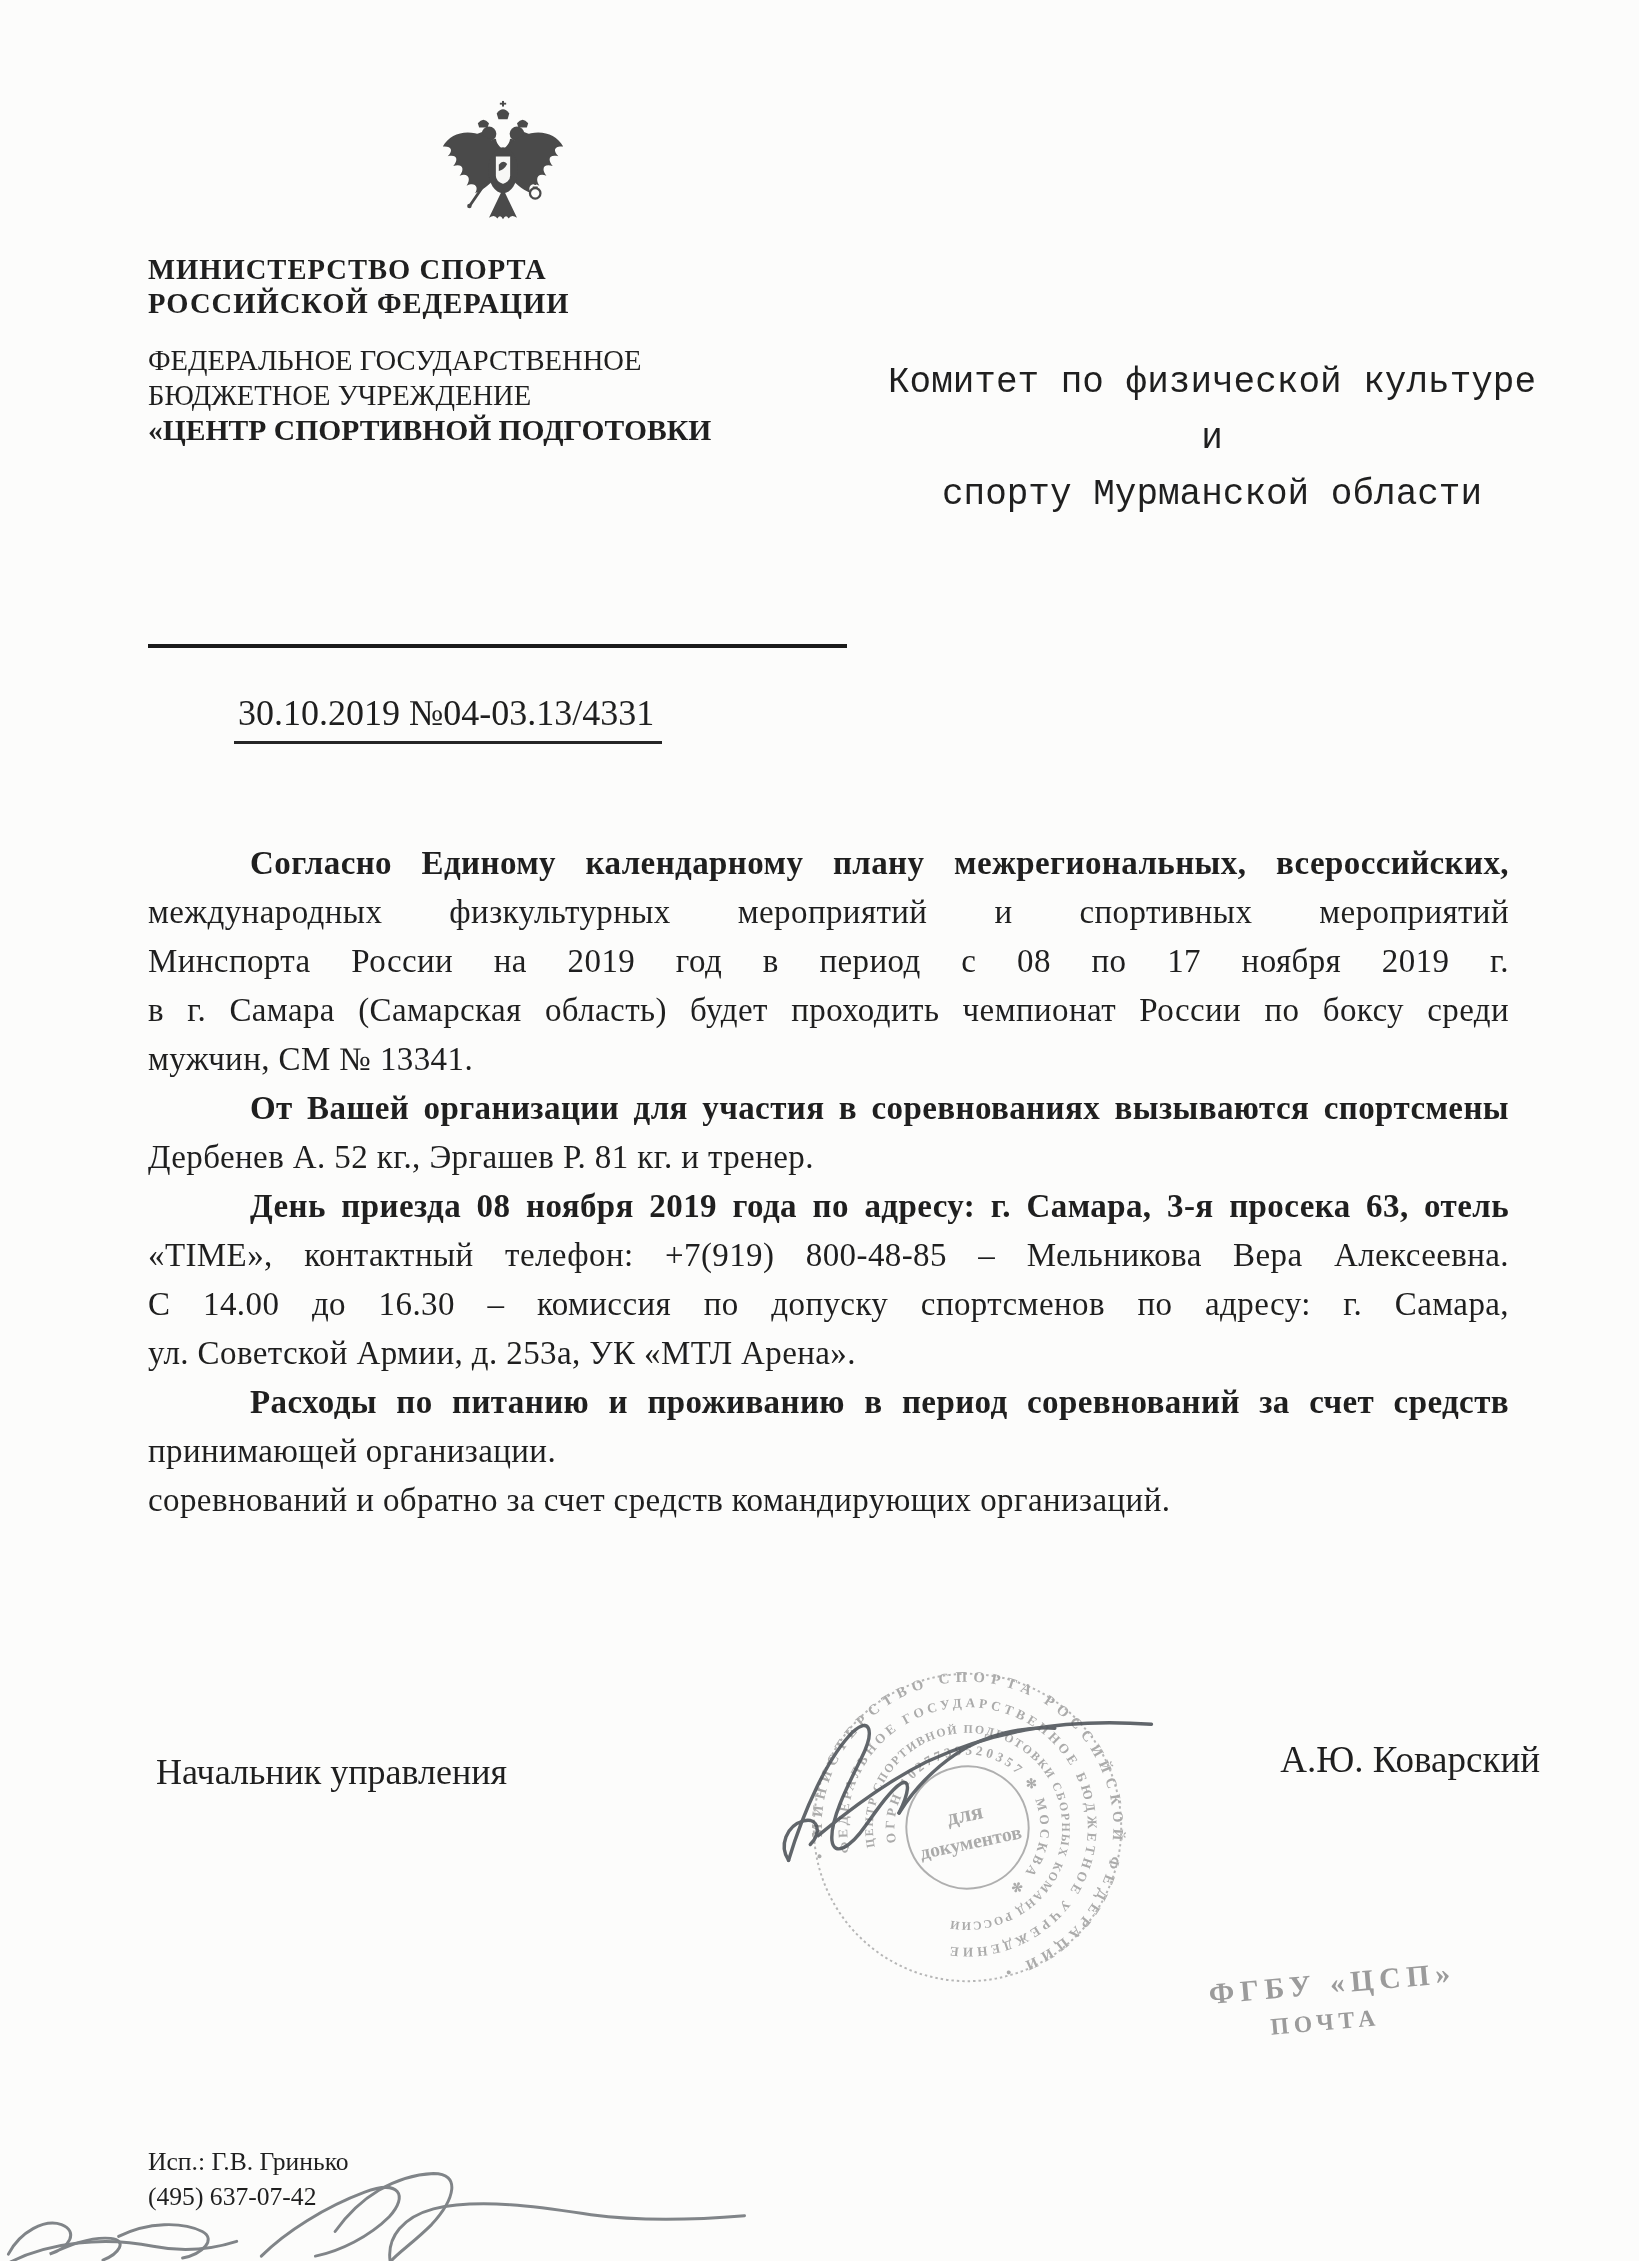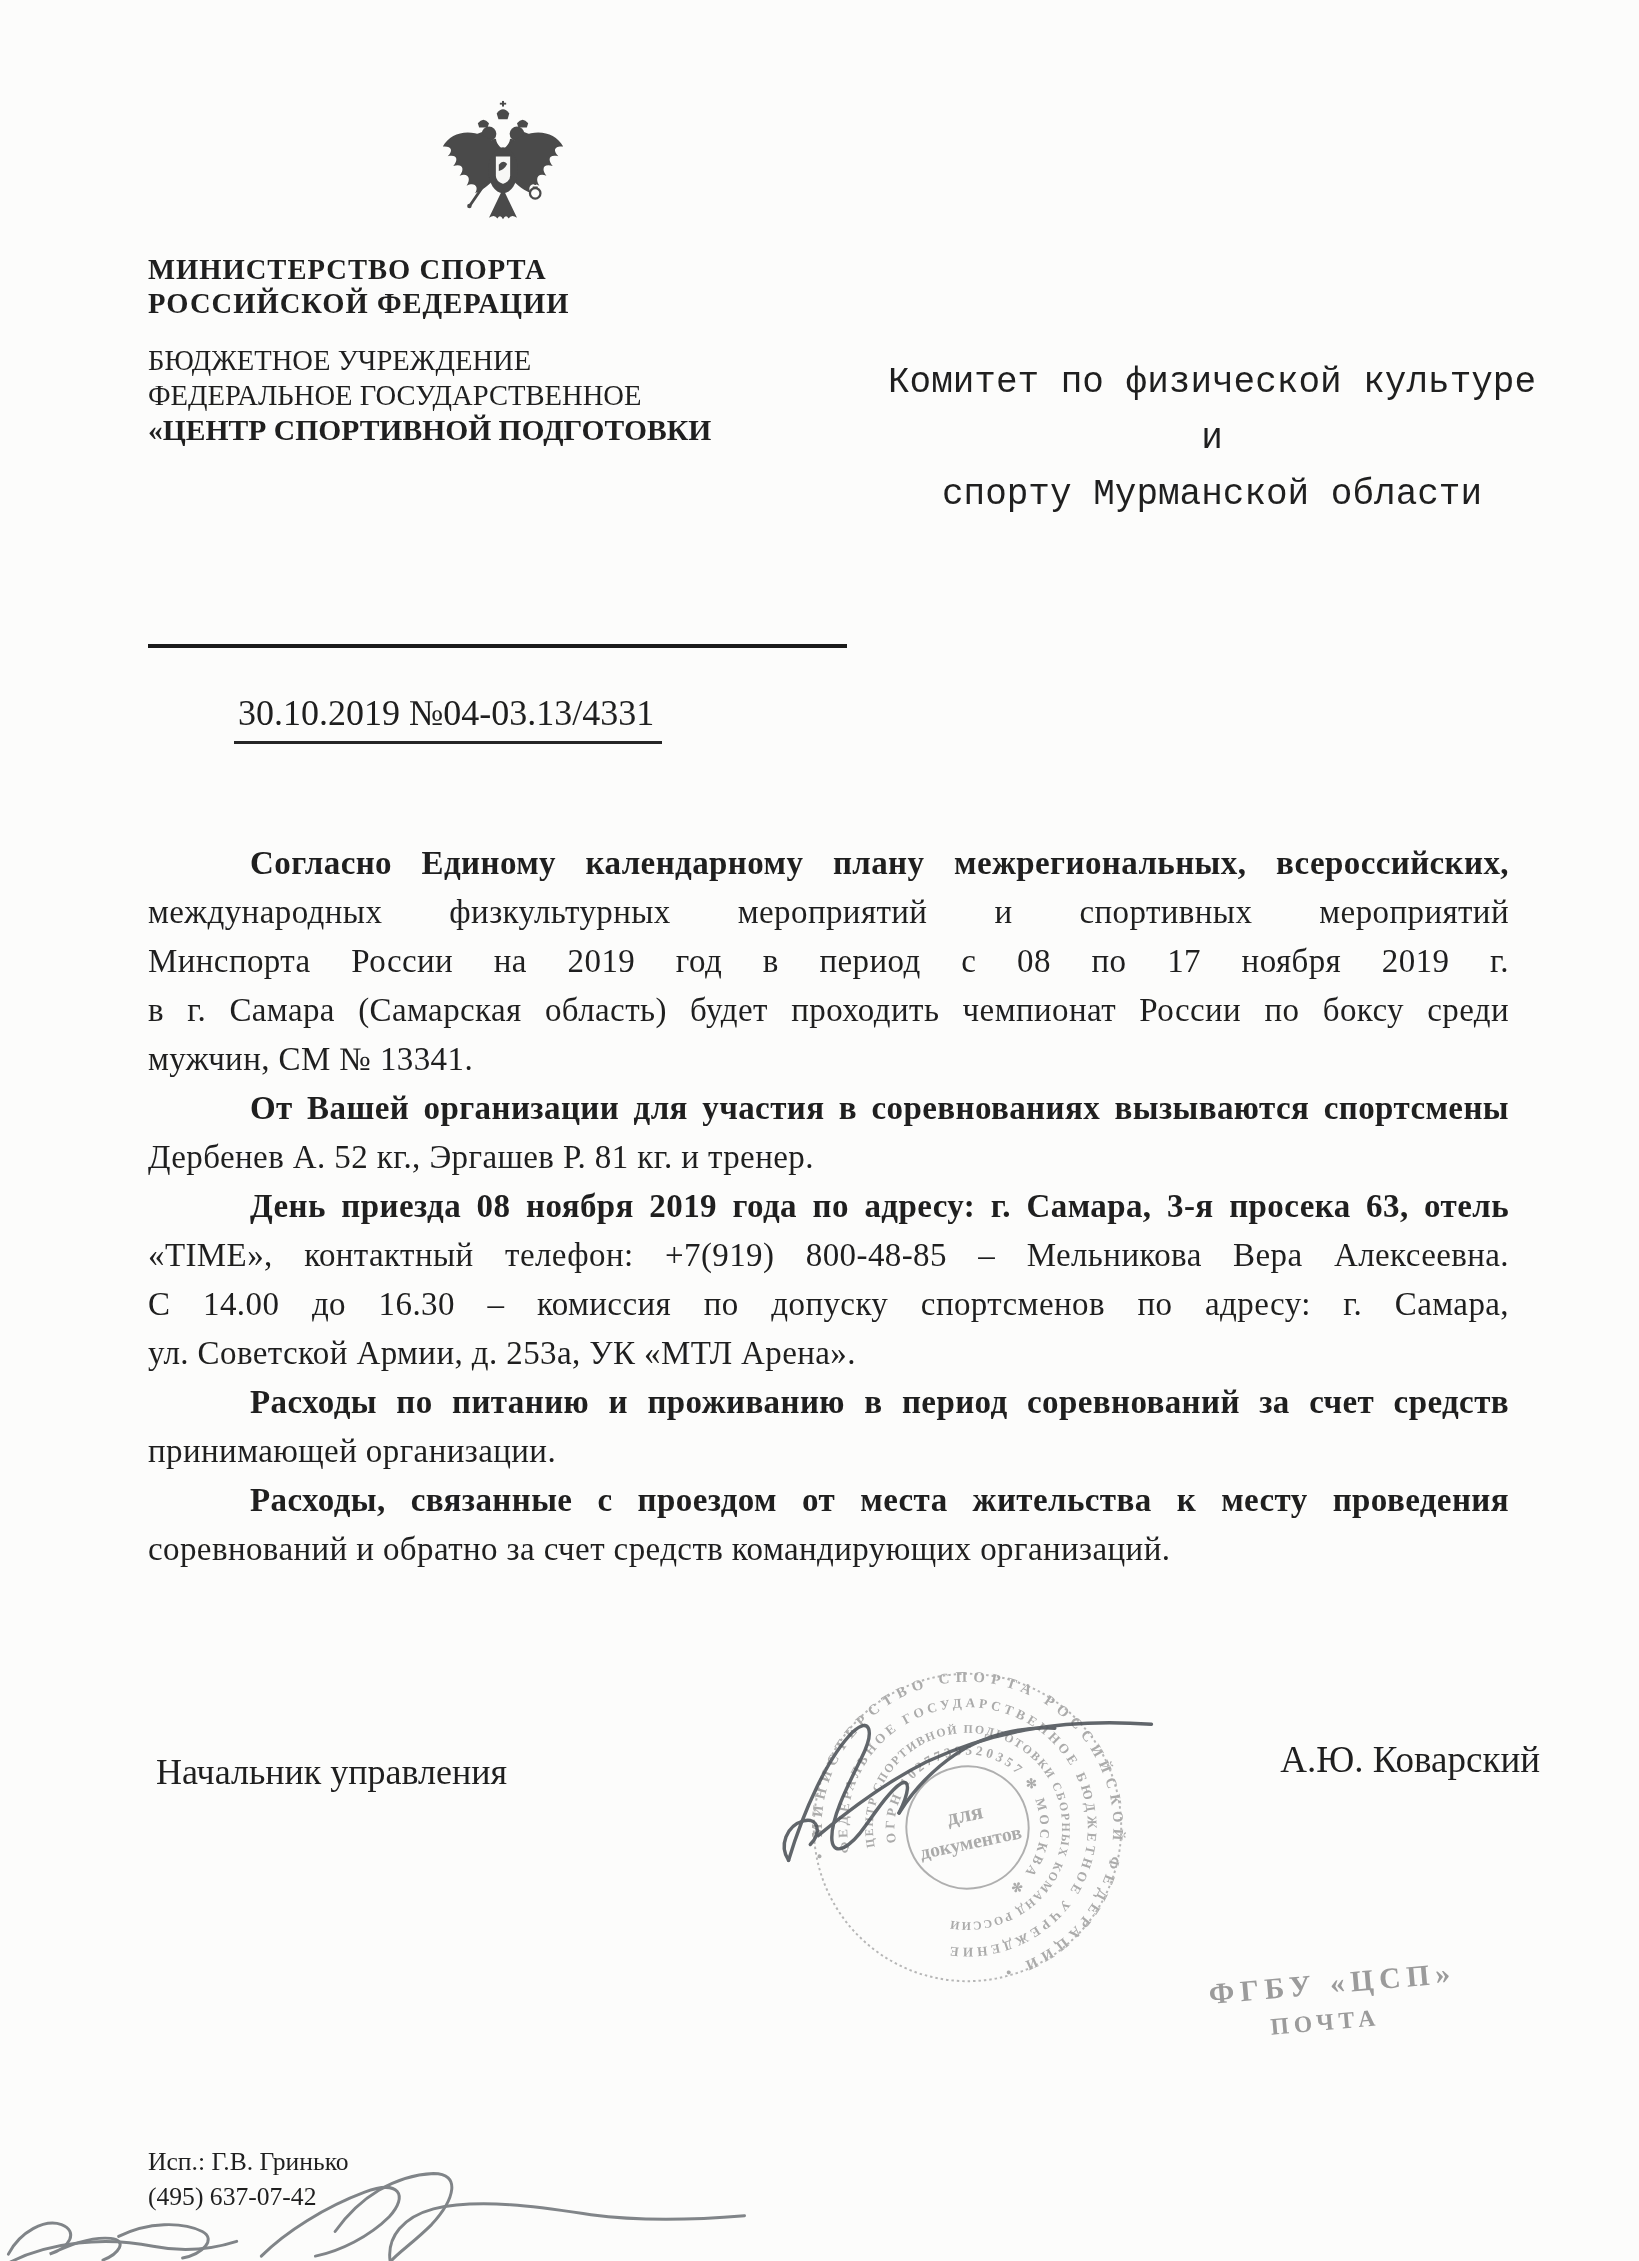--- a/index.html
+++ b/index.html
@@ -94,22 +94,22 @@
         <circle cx="146" cy="133" r="7.5" fill="none" stroke="#4a4a4a" stroke-width="3.2"></circle>
         <path d="M146 121 v-6 M142.5 124.5 h7" stroke="#4a4a4a" stroke-width="2.6" fill="none"></path>
       </g>
 
       <path d="M88.5 79 h23 v29 q0 9 -11.5 13 q-11.5 -4 -11.5 -13 Z" fill="#f7f7f5" stroke="#4a4a4a" stroke-width="2.6"></path>
       <path d="M94 92 q6 -8 12 -1 q-4 8 -12 10 Z" fill="#4a4a4a"></path>
     </svg>
     <div class="ministry">МИНИСТЕРСТВО СПОРТА</div>
     <div class="ministry">РОССИЙСКОЙ ФЕДЕРАЦИИ</div>
     <div class="org-block">
+      <div>ФЕДЕРАЛЬНОЕ ГОСУДАРСТВЕННОЕ</div>
       <div>БЮДЖЕТНОЕ УЧРЕЖДЕНИЕ</div>
-      <div>ФЕДЕРАЛЬНОЕ ГОСУДАРСТВЕННОЕ</div>
       <div class="org-bold">«ЦЕНТР СПОРТИВНОЙ ПОДГОТОВКИ</div>
     </div>
   </div>
 
   <div class="abs divider"></div>
 
   <div class="abs addressee">
     <div>Комитет по физической культуре и</div>
     <div>спорту Мурманской области</div>
   </div>
@@ -123,21 +123,20 @@
       <div class="body-line just">в г. Самара (Самарская область) будет проходить чемпионат России по боксу среди</div>
       <div class="body-line last">мужчин, СМ № 13341.</div>
       <div class="body-line indent just">От Вашей организации для участия в соревнованиях вызываются спортсмены</div>
       <div class="body-line last">Дербенев А. 52 кг., Эргашев Р. 81 кг. и тренер.</div>
       <div class="body-line indent just">День приезда 08 ноября 2019 года по адресу: г. Самара, 3-я просека 63, отель</div>
       <div class="body-line just">«TIME», контактный телефон: +7(919) 800-48-85 – Мельникова Вера Алексеевна.</div>
       <div class="body-line just">С 14.00 до 16.30 – комиссия по допуску спортсменов по адресу: г. Самара,</div>
       <div class="body-line last">ул. Советской Армии, д. 253а, УК «МТЛ Арена».</div>
       <div class="body-line indent just">Расходы по питанию и проживанию в период соревнований за счет средств</div>
       <div class="body-line last">принимающей организации.</div>
-      <div class="body-line indent just">Расходы, связанные с проездом от места жительства к месту проведения</div>
       <div class="body-line last">соревнований и обратно за счет средств командирующих организаций.</div>
     </div>
 
   <div class="abs sig-position">Начальник управления</div>
   <div class="abs sig-name">А.Ю. Коварский</div>
 
   <svg class="abs stamp" viewBox="0 0 340 340">
     <g transform="rotate(-12 170 170)">
       <defs>
         <path id="r1" d="M 22 170 A 148 148 0 1 1 318 170 A 148 148 0 1 1 22 170" fill="none"></path>

